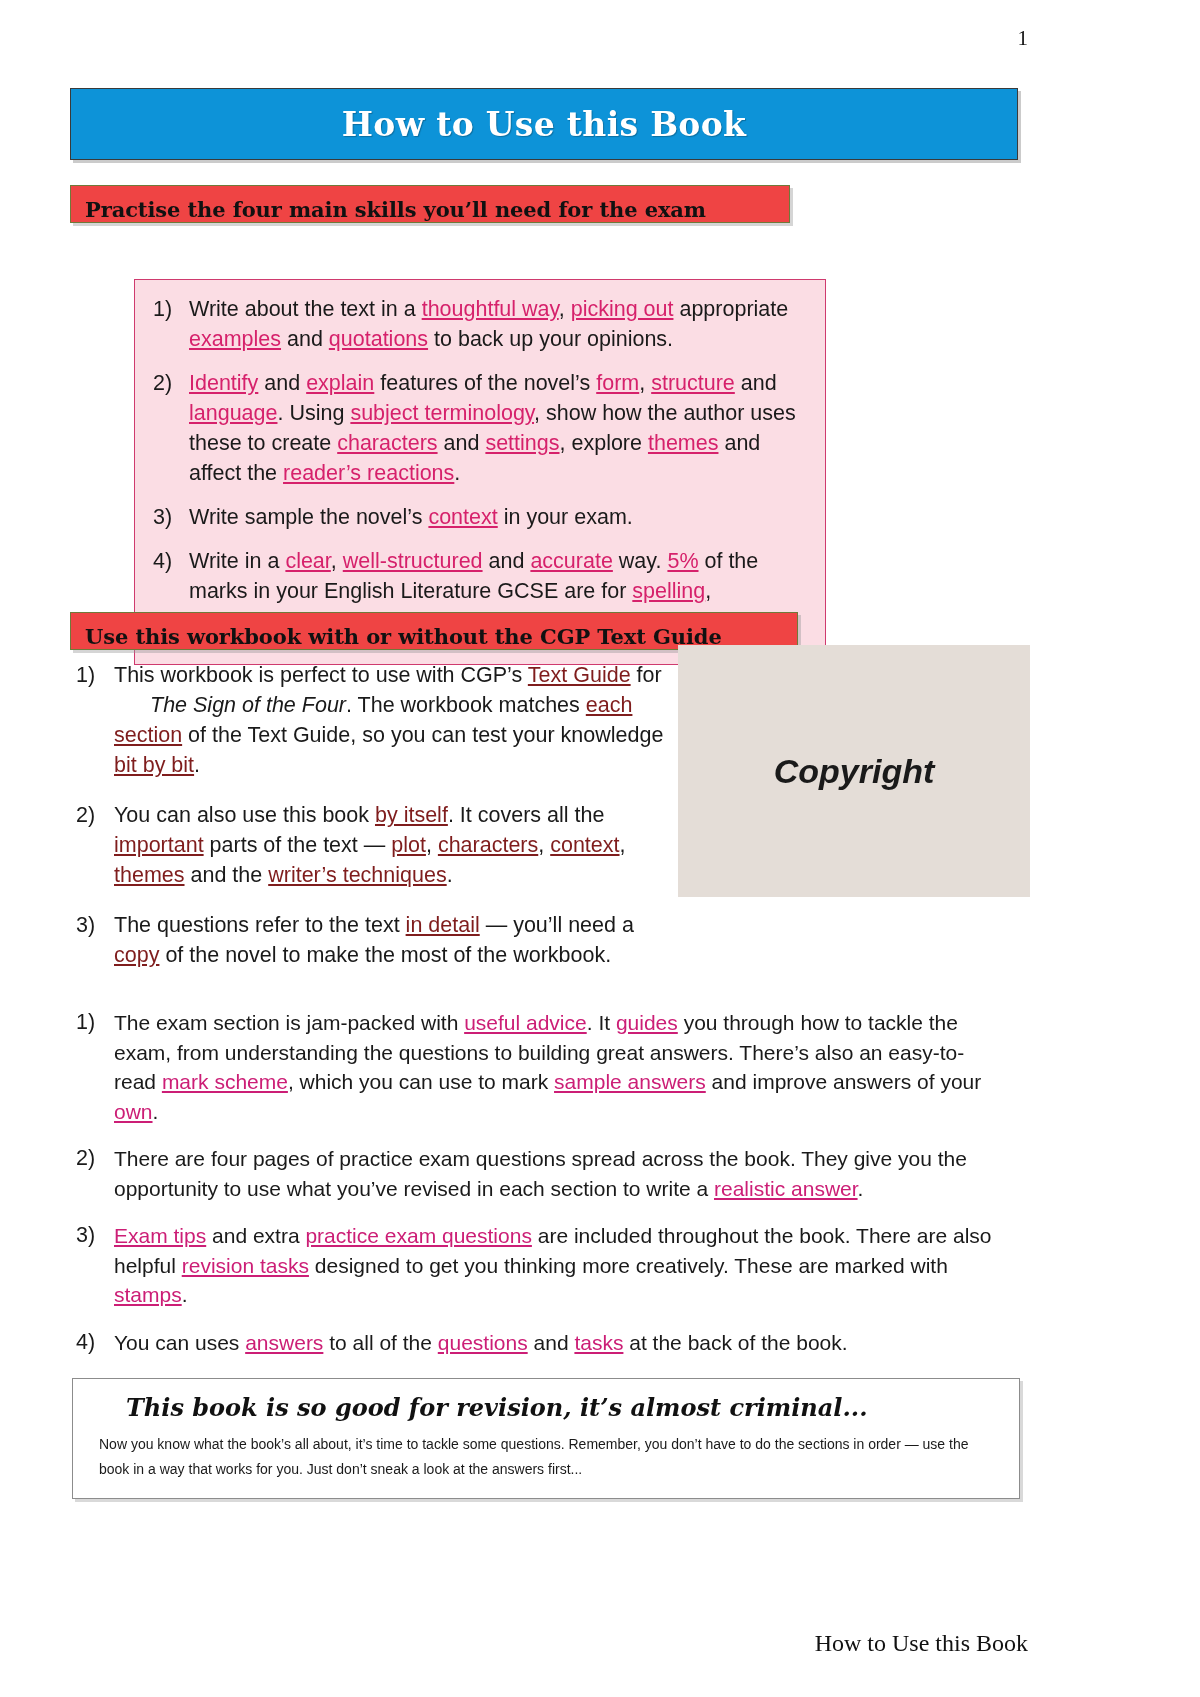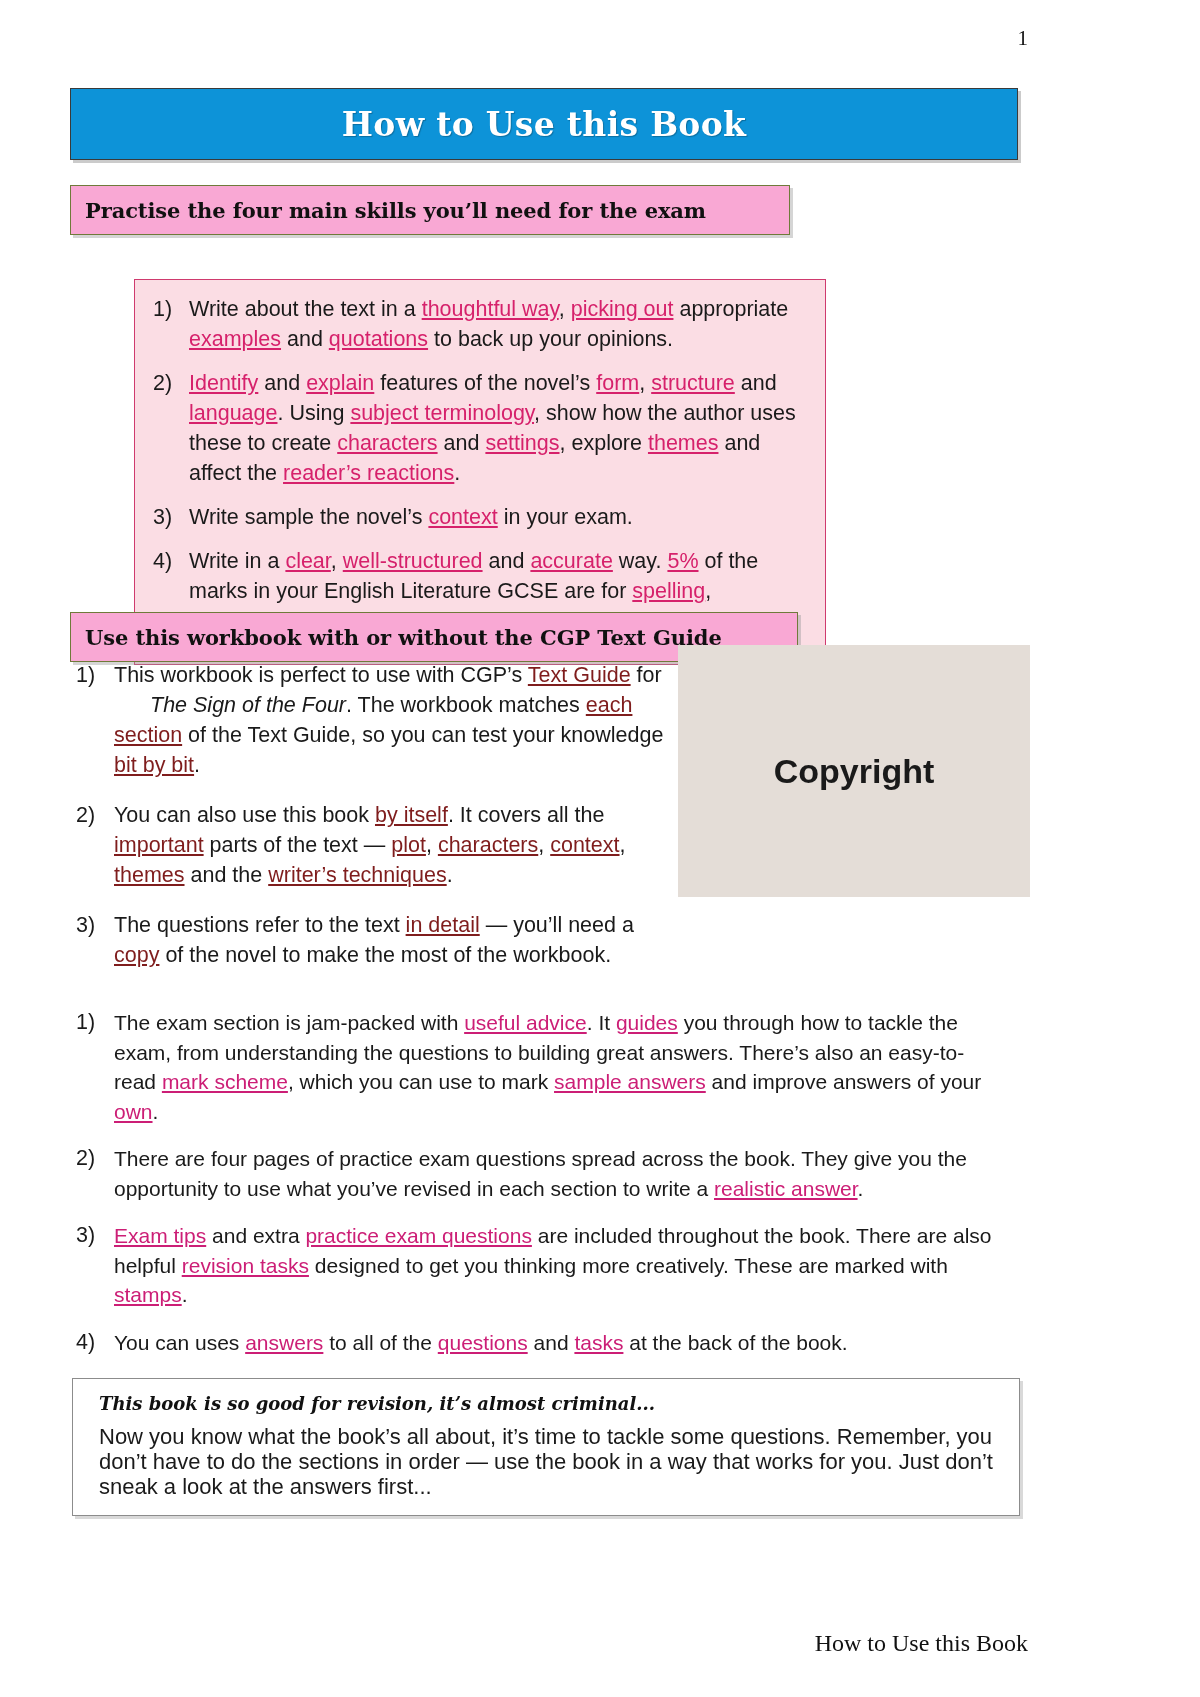--- a/index.html
+++ b/index.html
@@ -54,26 +54,26 @@
     font-weight: bold;
     font-size: 33px;
     color: #ffffff;
     letter-spacing: 0.3px;
     text-shadow: 1px 1px 1px rgba(0,0,0,0.25);
   }
 
   
   .sec-head {
     position: absolute;
-    background: #f9a8d4;
+    background: #ef4444;
     border: 1.2px solid #6f7a3a;
     box-sizing: border-box;
-    height: 50px;
+    height: 38px;
     display: flex;
-    align-items: center;
+    align-items: flex-end;
     padding: 0 14px;
     box-shadow: 3px 3px 0 rgba(150,150,150,0.4);
   }
   .sec-head span {
     font-family: "DejaVu Serif", serif;
     font-weight: bold;
     font-size: 21px;
     color: #111111;
     white-space: nowrap;
     letter-spacing: -0.1px;
@@ -150,20 +150,21 @@
   .copyright-box {
     position: absolute;
     left: 678px;
     top: 645px;
     width: 352px;
     height: 252px;
     background: #e4ddd7;
     display: flex;
     align-items: center;
     justify-content: center;
+    font-style: italic;
   }
   .copyright-box .cw {
     font-family: "Liberation Sans", sans-serif;
     font-weight: bold;
     font-size: 34px;
     color: #1a1a1a;
   }
 
   
   .exam-list {
@@ -187,26 +188,27 @@
     box-sizing: border-box;
     border: 1.4px solid #8c8c8c;
     background: #ffffff;
     padding: 14px 26px 16px 26px;
     box-shadow: 3px 3px 0 rgba(170,170,170,0.45);
   }
   .quip-title {
     font-family: "DejaVu Serif", serif;
     font-style: italic;
     font-weight: bold;
-    font-size: 18px;
+    font-size: 24px;
     color: #111;
     margin-bottom: 10px;
+    margin-left: 27px;
   }
   .quip-body {
-    font-size: 22px;
+    font-size: 14px;
     line-height: 25px;
     color: #1a1a1a;
   }
 
   
   .footer {
     position: absolute;
     right: 172px;
     bottom: 40px;
     font-family: "Liberation Serif", serif;

